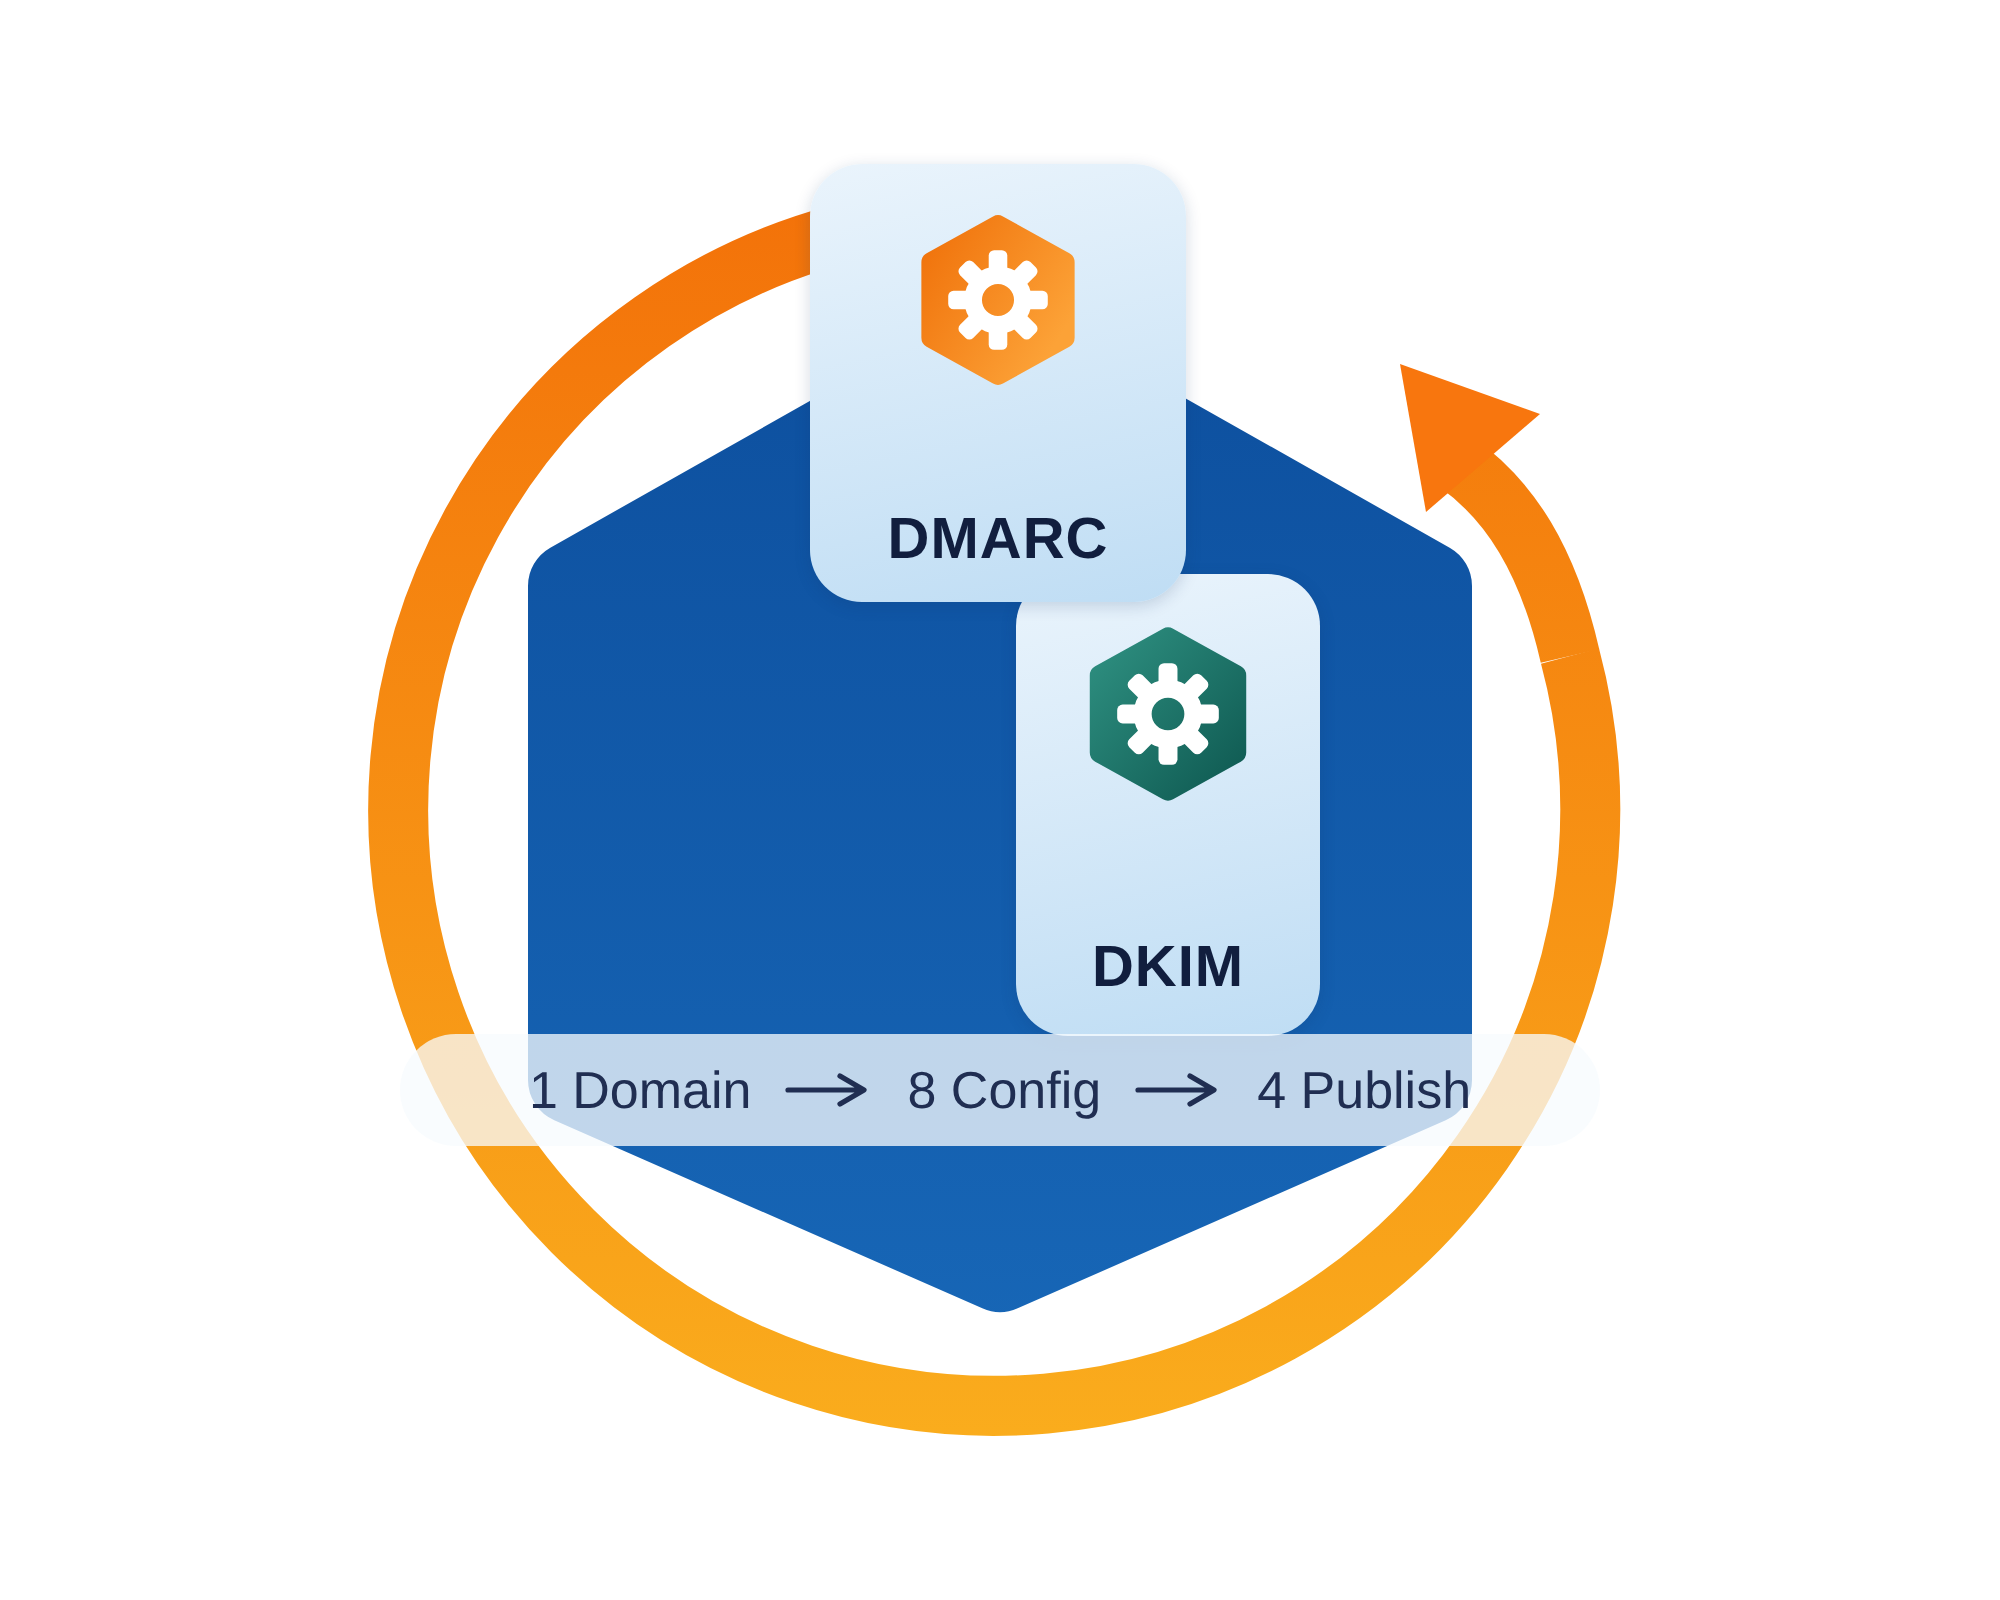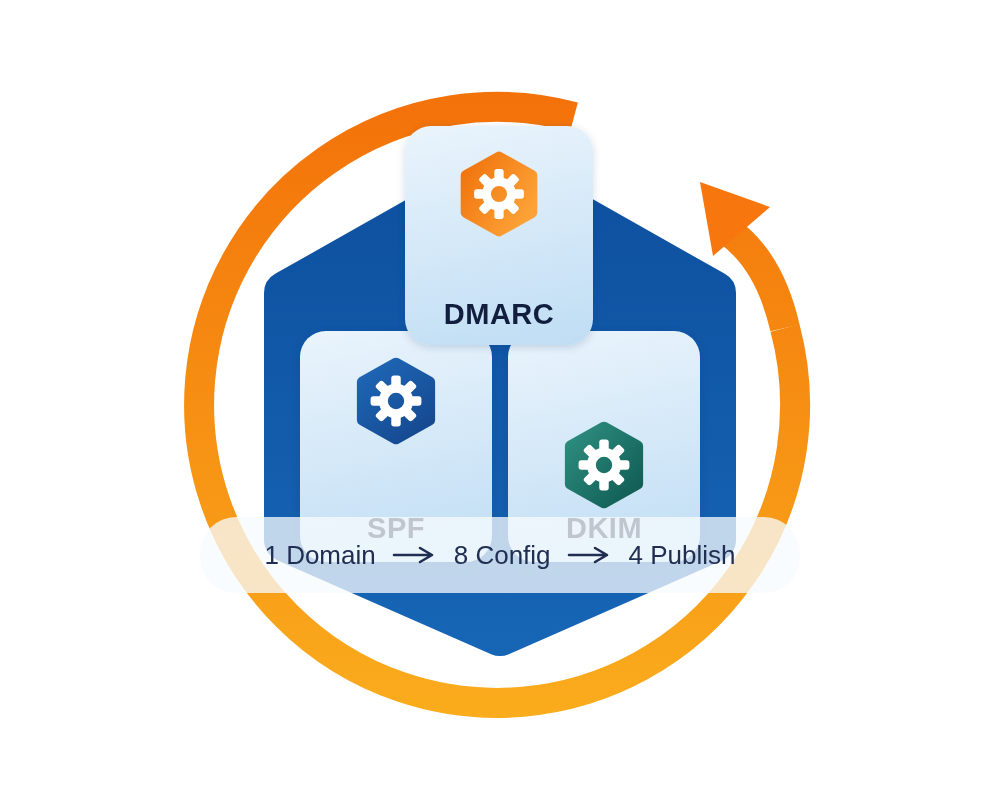--- a/index.html
+++ b/index.html
@@ -7,29 +7,28 @@
     position:relative;width:1000px;height:800px;overflow:hidden;background:#ffffff;
     font-family:"Liberation Sans","DejaVu Sans",sans-serif;
   }
   .bg{position:absolute;left:0;top:0;z-index:1;}
   .defs-svg{position:absolute;width:0;height:0;}
   .card{
     position:absolute;border-radius:26px;
     background:linear-gradient(168deg,var(--card-top,#EAF4FC) 0%,var(--card-bot,#BFDDF4) 100%);
     display:flex;flex-direction:column;align-items:center;justify-content:space-between;
     box-shadow:0 2px 8px rgba(16,50,100,0.18);
-    margin-top:44px;
   }
   .card--dmarc{left:405px;top:82px;width:188px;height:183px;padding:20px 0 16px;z-index:3;}
   .card--spf{left:300px;top:287px;width:192px;height:191px;padding:21px 0 19px;z-index:2;}
-  .card--dkim{left:508px;top:287px;width:192px;height:191px;padding:21px 0 19px;z-index:2;justify-content:flex-end;}
+  .card--dkim{left:508px;top:287px;width:152px;height:191px;padding:21px 0 19px;z-index:2;}
   .card-label{font-size:29px;font-weight:700;letter-spacing:0.5px;line-height:1;}
   .icon{display:block;}
   .pill{
-    position:absolute;left:200px;top:517px;width:600px;height:76px;border-radius:36px;
+    position:absolute;left:200px;top:517px;width:600px;height:56px;border-radius:36px;
     display:flex;align-items:center;justify-content:center;gap:16px;z-index:4;
     font-size:26px;font-weight:400;
   }
   .step{white-space:nowrap;line-height:1;}
   .step-arrow{display:block;flex:0 0 auto;}
 </style>
 </head>
 <body>
 
 <div class="stage" style="--card-top: #EAF4FC; --card-bot: #BFDDF4;">
@@ -76,33 +75,20 @@
           <stop offset="0" stop-color="#F0720B"></stop>
           <stop offset="1" stop-color="#FCA237"></stop>
         </linearGradient>
       </defs>
       <polygon points="50,12.5 88.7,34 88.7,78 50,99.5 11.3,78 11.3,34" fill="url(#gDmarc)" stroke="url(#gDmarc)" stroke-width="12" stroke-linejoin="round"></polygon>
       <use href="#gear" x="18.5" y="24.5" width="63" height="63" fill="#ffffff"></use>
     </svg>
     <div class="card-label" style="color: rgb(17, 30, 62);">DMARC</div>
   </div>
 
-  <div class="card card--spf">
-    <svg class="icon" width="88" height="98" viewBox="0 0 100 112">
-      <defs>
-        <linearGradient id="gSpf" x1="0.15" y1="0" x2="0.85" y2="1">
-          <stop offset="0" stop-color="#1E66B5"></stop>
-          <stop offset="1" stop-color="#15488F"></stop>
-        </linearGradient>
-      </defs>
-      <polygon points="50,12.5 88.7,34 88.7,78 50,99.5 11.3,78 11.3,34" fill="url(#gSpf)" stroke="url(#gSpf)" stroke-width="12" stroke-linejoin="round"></polygon>
-      <use href="#gear" x="18.5" y="24.5" width="63" height="63" fill="#ffffff"></use>
-    </svg>
-    <div class="card-label" style="color: rgb(17, 30, 62);">SPF</div>
-  </div>
 
   <div class="card card--dkim">
     <svg class="icon" width="88" height="98" viewBox="0 0 100 112">
       <defs>
         <linearGradient id="gDkim" x1="0" y1="0" x2="1" y2="1">
           <stop offset="0" stop-color="#2E8F80"></stop>
           <stop offset="1" stop-color="#0F5A52"></stop>
         </linearGradient>
       </defs>
       <polygon points="50,12.5 88.7,34 88.7,78 50,99.5 11.3,78 11.3,34" fill="url(#gDkim)" stroke="url(#gDkim)" stroke-width="12" stroke-linejoin="round"></polygon>

